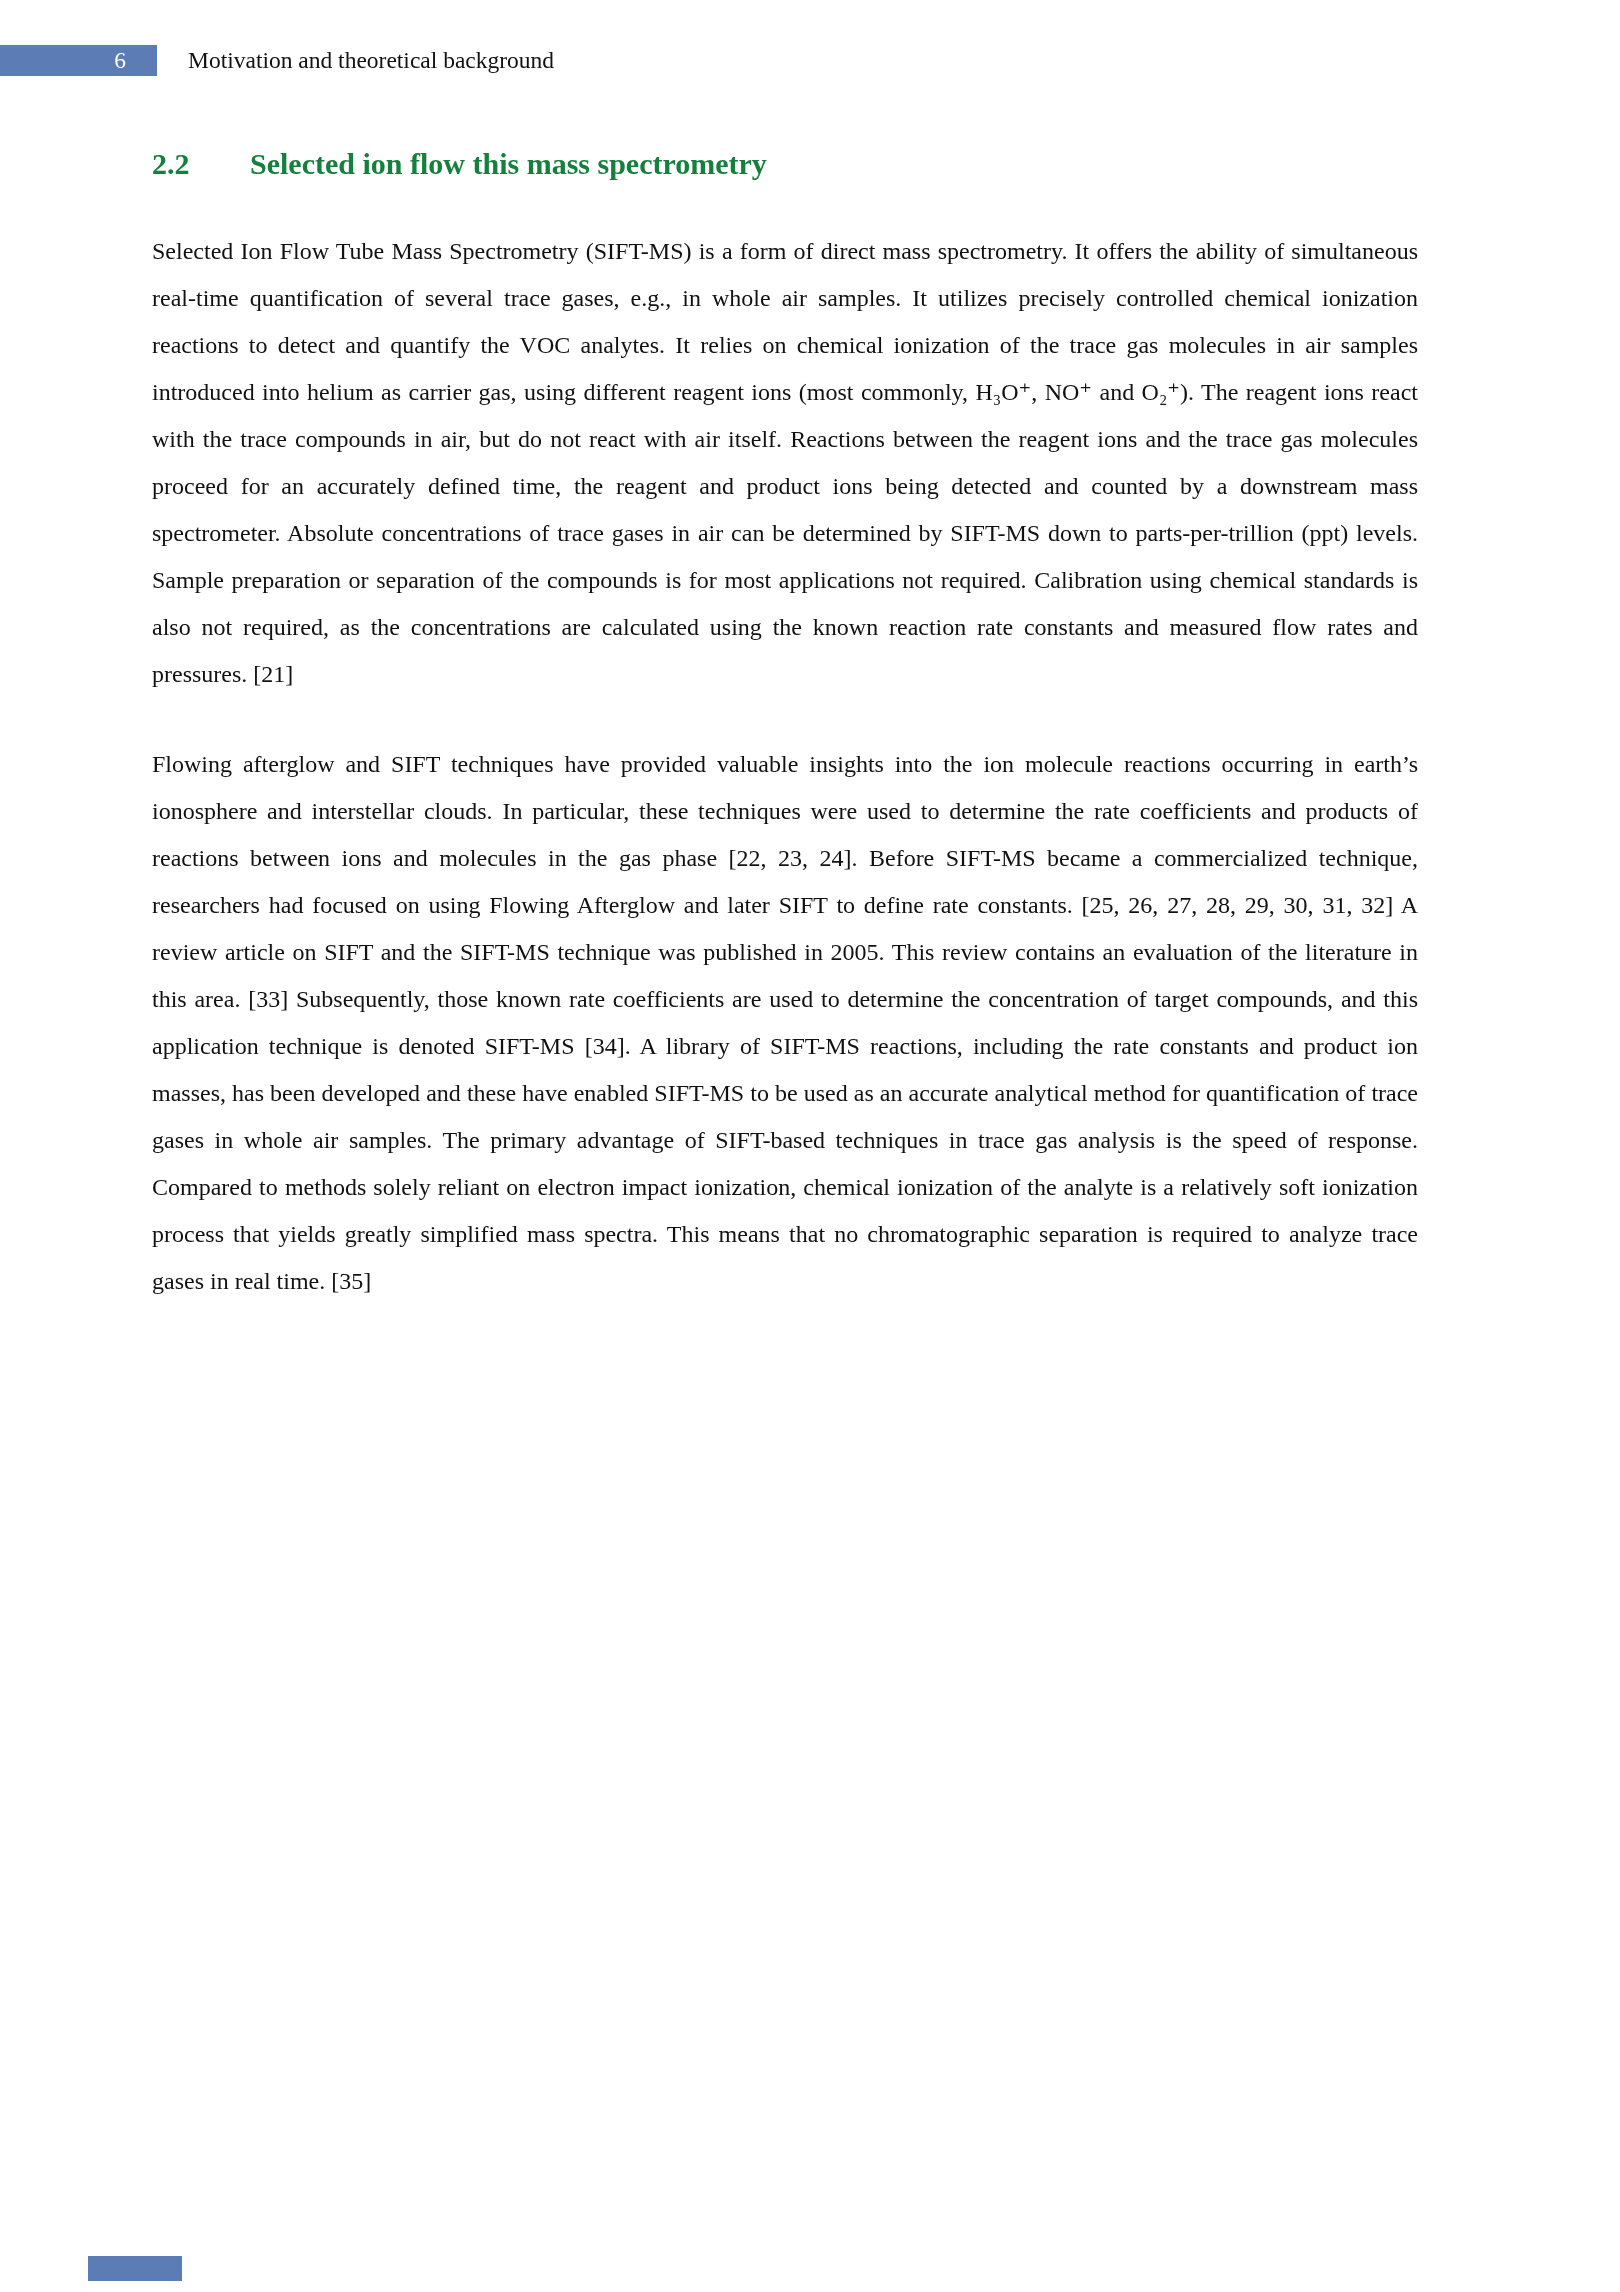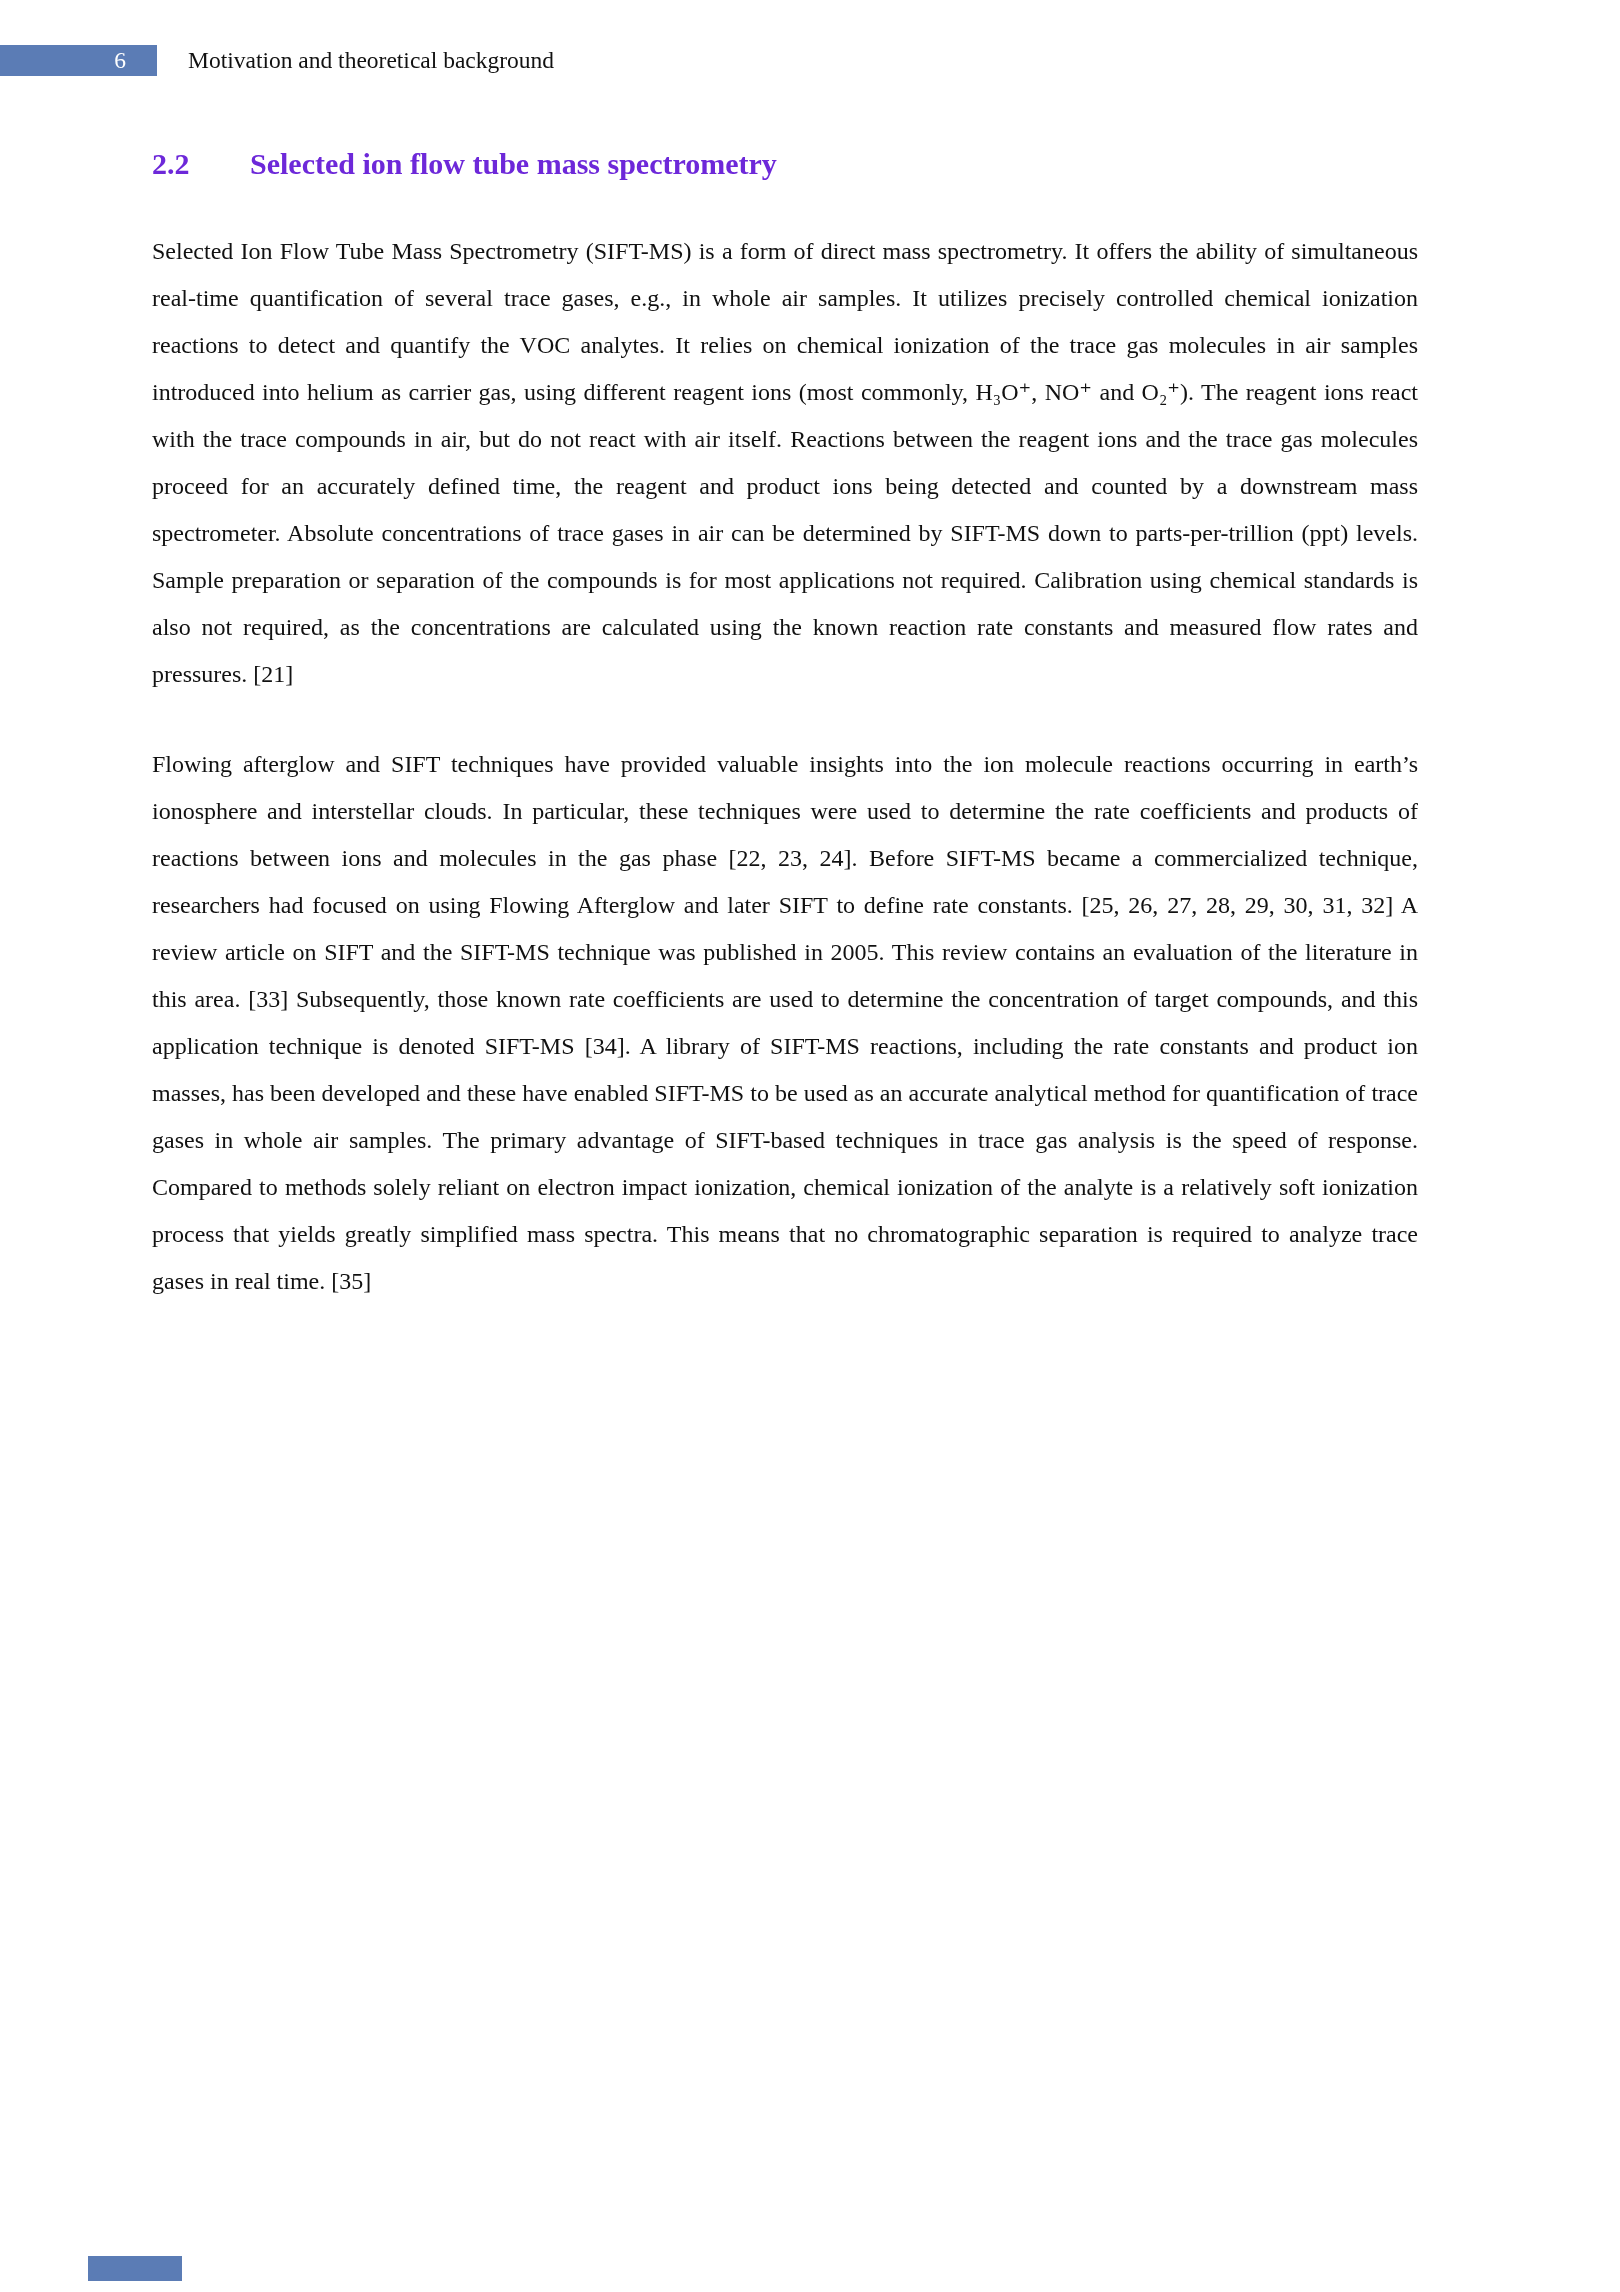--- a/index.html
+++ b/index.html
@@ -49,21 +49,21 @@
     top: 147px;
     left: 152px;
     width: 1266px;
   }
 
   .section-heading {
     display: flex;
     align-items: baseline;
     font-weight: bold;
     font-size: 30px;
-    color: #6d28d9;
+    color: #15803d;
     margin-bottom: 47px;
   }
 
   .section-number {
     width: 98px;
     flex: 0 0 auto;
   }
 
   .section-title {
     flex: 1 1 auto;
@@ -94,21 +94,21 @@
   <div class="page-number-badge">
     <span>6</span>
   </div>
   <div class="chapter-title">Motivation and theoretical background</div>
 </div>
 
 <div class="content">
 
   <div class="section-heading">
     <span class="section-number">2.2</span>
-    <span class="section-title">Selected ion flow tube mass spectrometry</span>
+    <span class="section-title">Selected ion flow this mass spectrometry</span>
   </div>
 
   <p class="body-paragraph">Selected Ion Flow Tube Mass Spectrometry (SIFT-MS) is a form of direct mass spectrometry. It offers the ability of simultaneous real-time quantification of several trace gases, e.g., in whole air samples. It utilizes precisely controlled chemical ionization reactions to detect and quantify the VOC analytes. It relies on chemical ionization of the trace gas molecules in air samples introduced into helium as carrier gas, using different reagent ions (most commonly, H₃O⁺, NO⁺ and O₂⁺). The reagent ions react with the trace compounds in air, but do not react with air itself. Reactions between the reagent ions and the trace gas molecules proceed for an accurately defined time, the reagent and product ions being detected and counted by a downstream mass spectrometer. Absolute concentrations of trace gases in air can be determined by SIFT-MS down to parts-per-trillion (ppt) levels. Sample preparation or separation of the compounds is for most applications not required. Calibration using chemical standards is also not required, as the concentrations are calculated using the known reaction rate constants and measured flow rates and pressures. [21]</p>
 
   <p class="body-paragraph">Flowing afterglow and SIFT techniques have provided valuable insights into the ion molecule reactions occurring in earth’s ionosphere and interstellar clouds. In particular, these techniques were used to determine the rate coefficients and products of reactions between ions and molecules in the gas phase [22, 23, 24]. Before SIFT-MS became a commercialized technique, researchers had focused on using Flowing Afterglow and later SIFT to define rate constants. [25, 26, 27, 28, 29, 30, 31, 32] A review article on SIFT and the SIFT-MS technique was published in 2005. This review contains an evaluation of the literature in this area. [33] Subsequently, those known rate coefficients are used to determine the concentration of target compounds, and this application technique is denoted SIFT-MS [34]. A library of SIFT-MS reactions, including the rate constants and product ion masses, has been developed and these have enabled SIFT-MS to be used as an accurate analytical method for quantification of trace gases in whole air samples. The primary advantage of SIFT-based techniques in trace gas analysis is the speed of response. Compared to methods solely reliant on electron impact ionization, chemical ionization of the analyte is a relatively soft ionization process that yields greatly simplified mass spectra. This means that no chromatographic separation is required to analyze trace gases in real time. [35]</p>
 
 </div>
 
 <div class="footer-accent-bar"></div>
 

